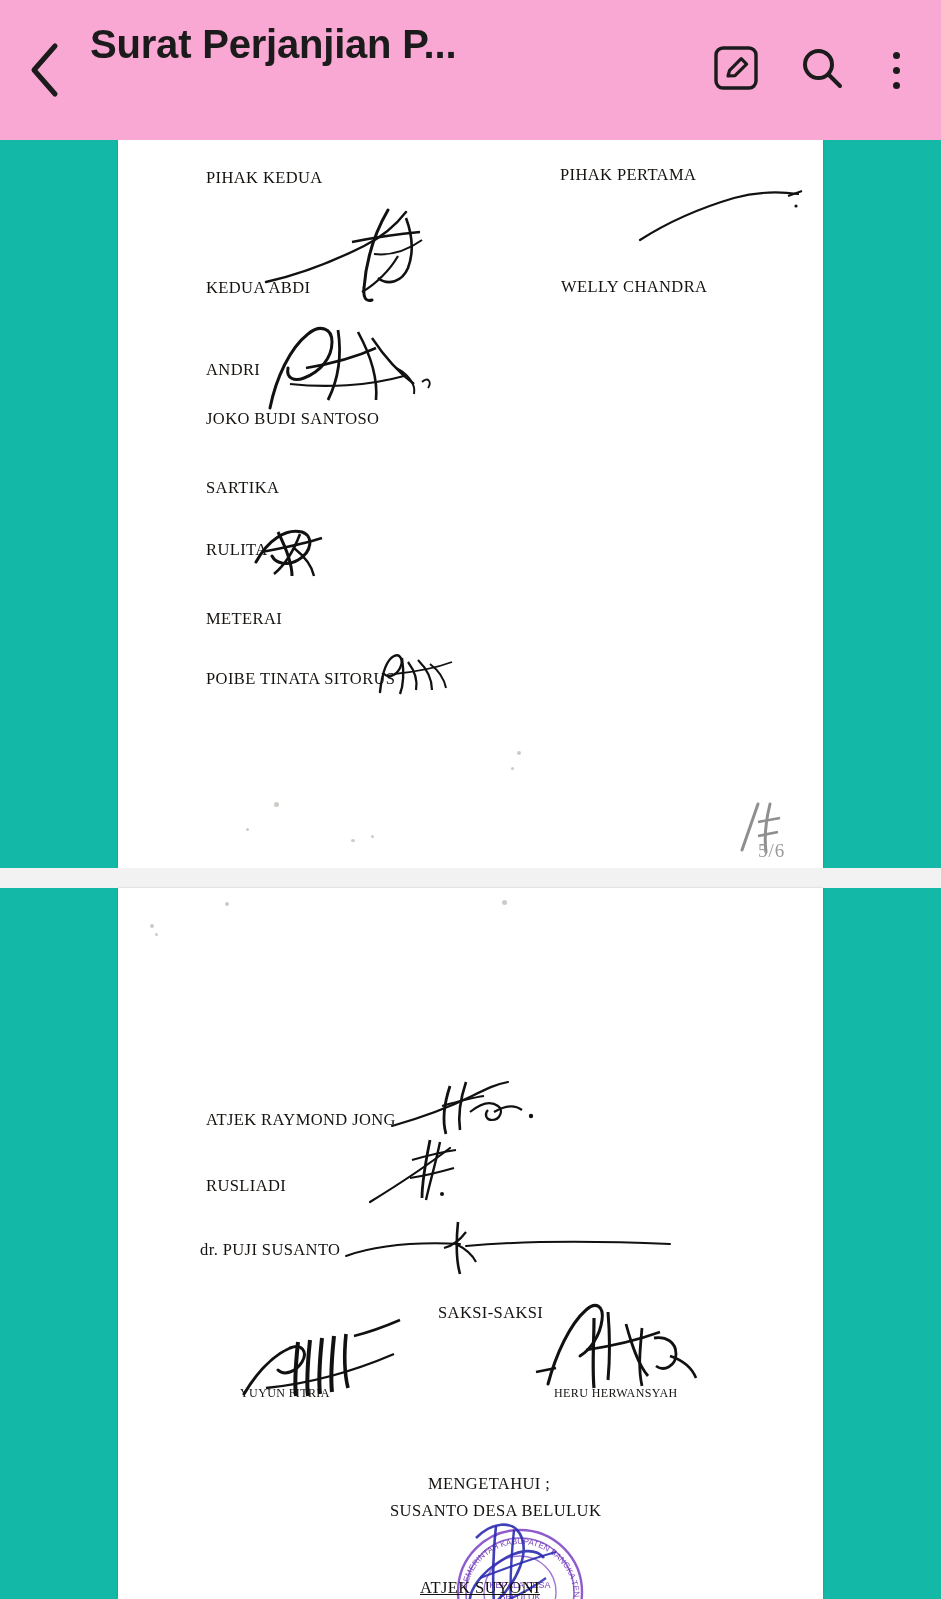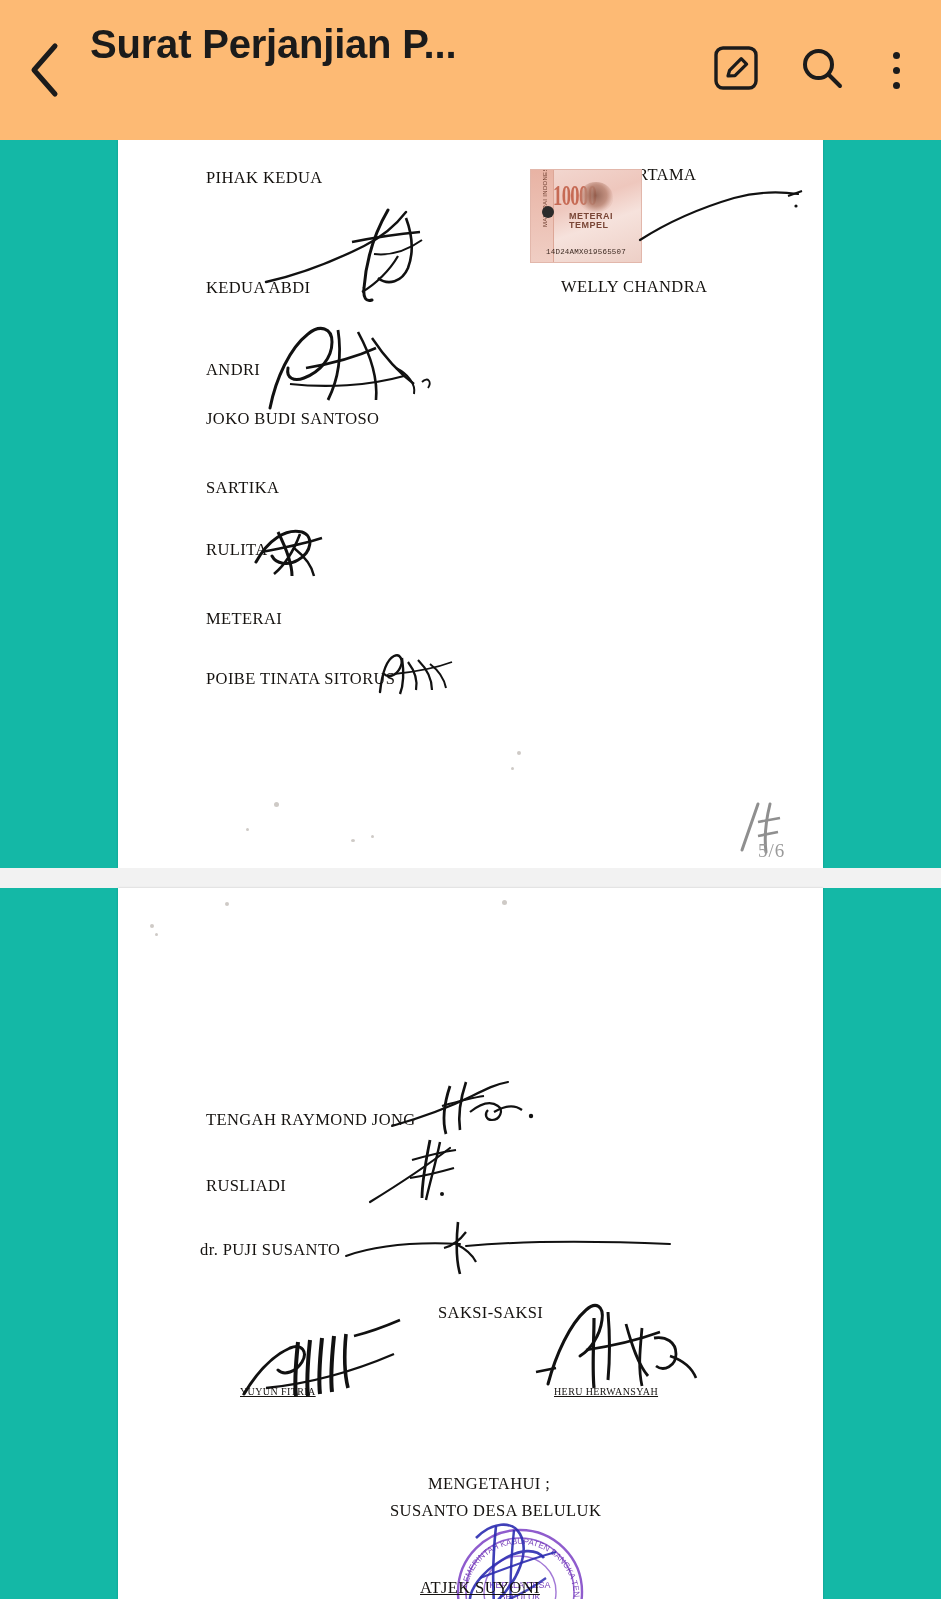--- a/index.html
+++ b/index.html
@@ -12,21 +12,21 @@
     height: 1599px;
     font-family: "Liberation Sans", sans-serif;
     overflow: hidden;
     position: relative;
   }
 
   
   .appbar {
     position: relative;
     height: 140px;
-    background: #fdba74;
+    background: #f9a8d4;
     box-sizing: border-box;
     display: flex;
     align-items: flex-start;
   }
   .back-btn {
     width: 90px;
     height: 140px;
     display: flex;
     align-items: center;
     justify-content: center;
@@ -105,21 +105,21 @@
 
   
   .sig-label {
     position: absolute;
     font-family: "Liberation Serif", serif;
     font-size: 16.5px;
     color: #15120f;
     letter-spacing: 0.4px;
     white-space: nowrap;
   }
-  .sig-label.sm { font-size: 10px; text-decoration: underline; }
+  .sig-label.sm { font-size: 12px; }
   .page-num {
     position: absolute;
     font-family: "Liberation Serif", serif;
     font-size: 19px;
     color: #9a9a9a;
     letter-spacing: 1px;
   }
 
   
   .meterai {
@@ -264,29 +264,20 @@
   </div>
 </div>
 
 <div class="viewer">
 
   <div class="page page1">
 
     <div class="sig-label" style="left:88px; top:28px;">PIHAK KEDUA</div>
     <div class="sig-label" style="left:442px; top:25px;">PIHAK PERTAMA</div>
 
-    <div class="meterai">
-      <div class="band"></div>
-      <div class="vtext">MATERAI INDONESIA</div>
-      <div class="val">10000</div>
-      <div class="garuda"></div>
-      <div class="mt">METERAI TEMPEL</div>
-      <div class="punch"></div>
-      <div class="serial">14D24AMX019565507</div>
-    </div>
 
     <div class="ink" style="left:520px; top:42px;">
       <svg width="170" height="70" viewBox="0 0 170 70">
         <path d="M2 58 C30 40 62 26 96 16 C118 10 138 9 160 12" stroke="#111" stroke-width="2.2" fill="none" stroke-linecap="round"></path>
         <path d="M150 14 L164 9" stroke="#111" stroke-width="2" fill="none"></path>
         <circle cx="158" cy="24" r="1.6" fill="#111"></circle>
       </svg>
     </div>
 
     <div class="sig-label" style="left:443px; top:137px;">WELLY CHANDRA</div>
@@ -366,21 +357,21 @@
 
   <div class="gap"></div>
 
   <div class="page page2">
 
     <div class="speck" style="left:32px; top:36px; width:4px; height:4px;"></div>
     <div class="speck" style="left:37px; top:45px; width:3px; height:3px;"></div>
     <div class="speck" style="left:107px; top:14px; width:4px; height:4px;"></div>
     <div class="speck" style="left:384px; top:12px; width:5px; height:5px;"></div>
 
-    <div class="sig-label" style="left:88px; top:222px;">TENGAH RAYMOND JONG</div>
+    <div class="sig-label" style="left:88px; top:222px;">ATJEK RAYMOND JONG</div>
     <div class="ink" style="left:272px; top:190px;">
       <svg width="150" height="64" viewBox="0 0 150 64">
         <path d="M2 48 C30 40 58 30 82 18 C96 11 106 6 118 4" stroke="#111" stroke-width="2.2" fill="none" stroke-linecap="round"></path>
         <path d="M60 8 C54 26 52 42 56 56" stroke="#111" stroke-width="2.8" fill="none"></path>
         <path d="M76 4 C70 22 68 38 70 52" stroke="#111" stroke-width="2.6" fill="none"></path>
         <path d="M52 28 C66 24 80 20 94 18" stroke="#111" stroke-width="2.2" fill="none"></path>
         <path d="M80 34 C90 26 100 22 108 28 C114 32 110 42 102 42 C96 42 94 36 98 32" stroke="#111" stroke-width="2.2" fill="none"></path>
         <path d="M104 34 C114 28 124 26 132 32" stroke="#111" stroke-width="2.2" fill="none"></path>
         <circle cx="141" cy="38" r="2.2" fill="#111"></circle>
       </svg>

